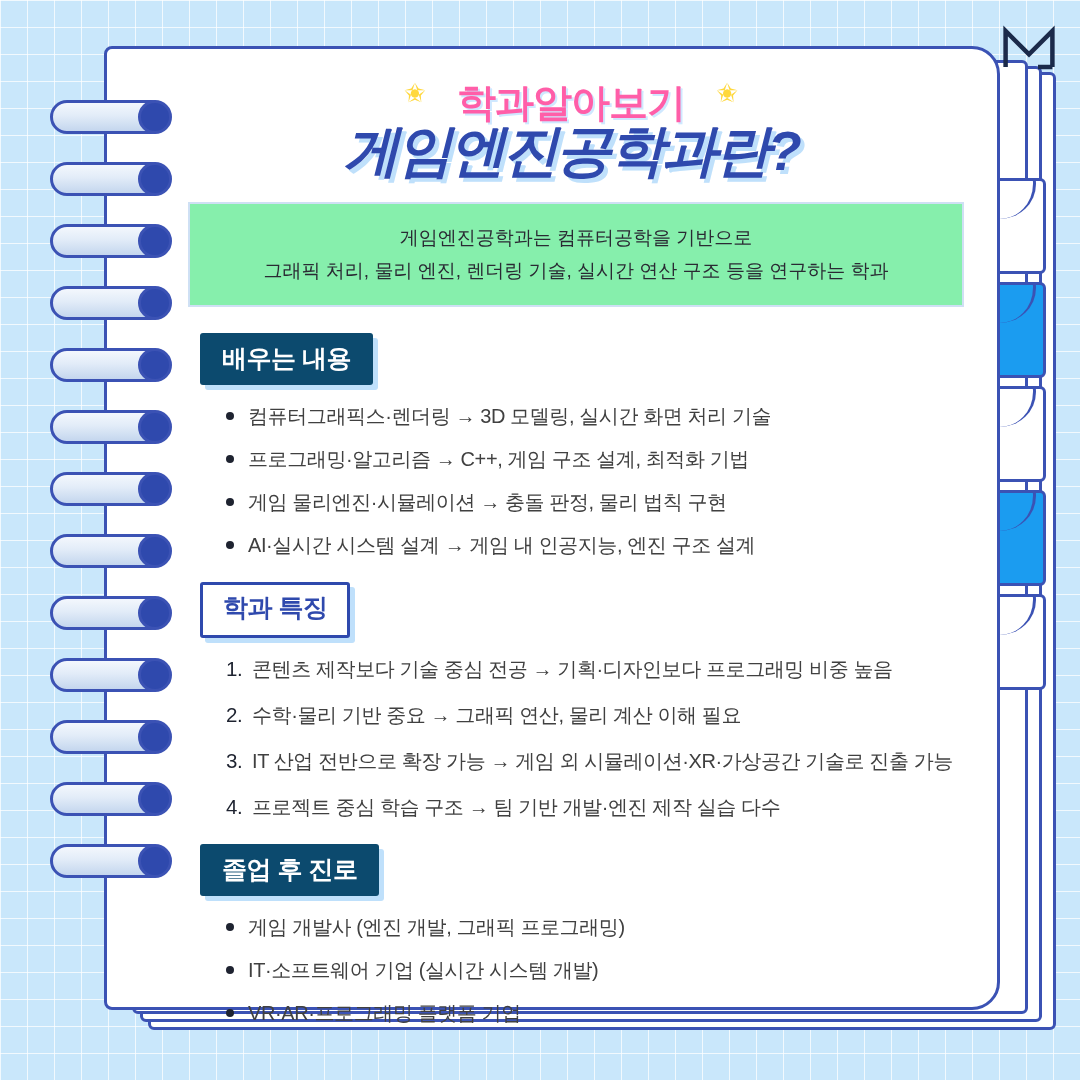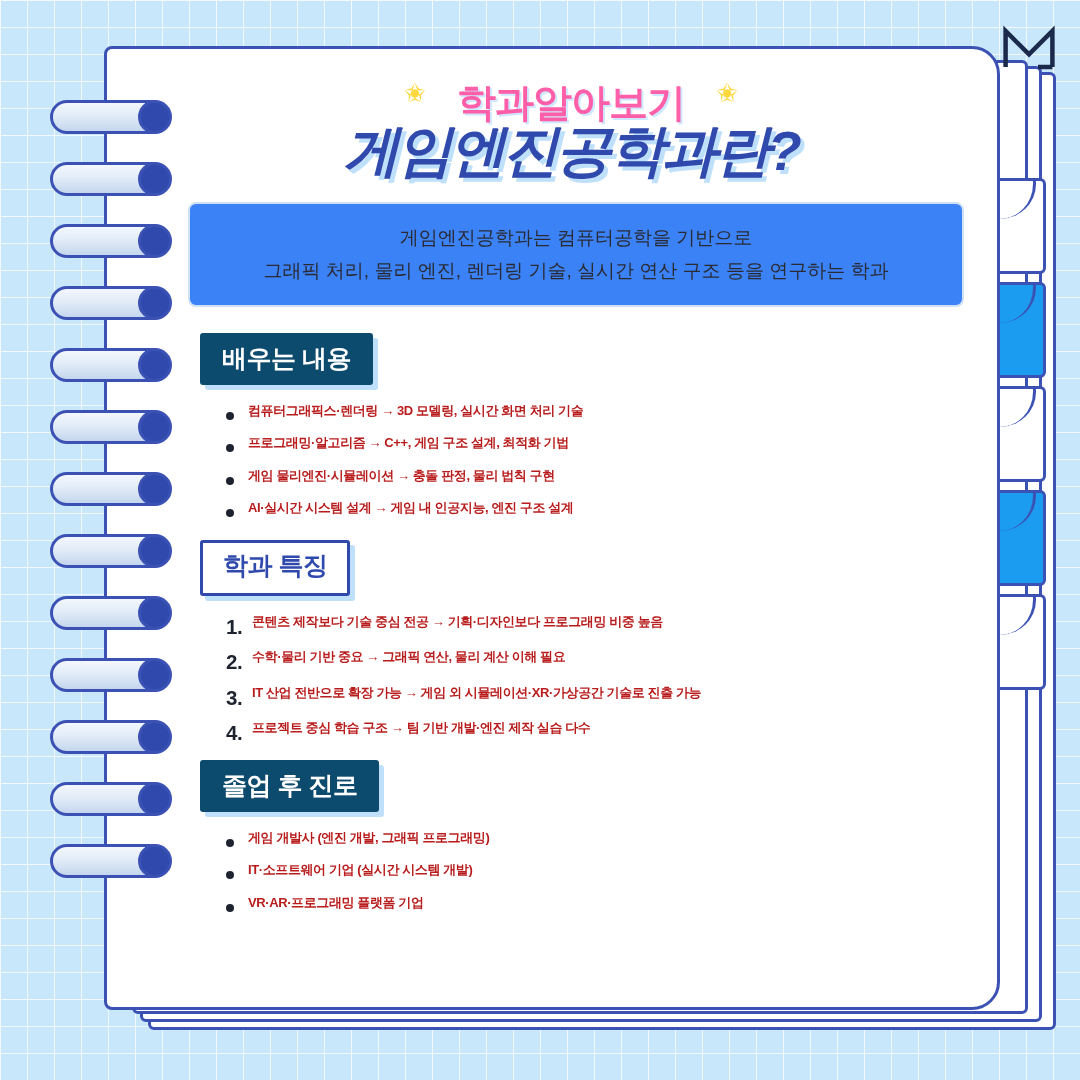--- a/index.html
+++ b/index.html
@@ -175,22 +175,22 @@
     letter-spacing: -3px;
     margin-top: 2px;
     text-shadow: 4px 4px 0 #bfe0fb;
     font-style: italic;
   }
 
   .summary-box {
     margin: 22px auto 4px auto;
     width: 740px;
     border: 2px solid #cfe0f4;
-    border-radius: 8px;
-    background: #3b82f6;
+    border-radius: 0;
+    background: #86efac;
     padding: 18px 16px;
     text-align: center;
     color: #2a2a33;
     font-size: 19px;
     line-height: 1.7;
   }
 
   .section-head {
     display: inline-block;
     background: #0c4a6e;
@@ -210,28 +210,27 @@
   }
   .sec-wrap { margin-top: 26px; padding-left: 12px; }
   .sec-wrap.tight { margin-top: 22px; }
 
   ul.bullets, ol.numbers {
     margin: 16px 0 0 0;
     padding: 0 0 0 26px;
     list-style: none;
   }
   ul.bullets li, ol.numbers li {
-    font-size: 13px;
-    color: #b91c1c;
+    font-size: 20px;
+    color: #404040;
     line-height: 1.5;
     margin-bottom: 13px;
     position: relative;
     padding-left: 22px;
     letter-spacing: -0.4px;
-    font-weight: bold;
   }
   ul.bullets li::before {
     content: "";
     position: absolute;
     left: 0;
     top: 11px;
     width: 8px;
     height: 8px;
     background: #1e2330;
     border-radius: 50%;

